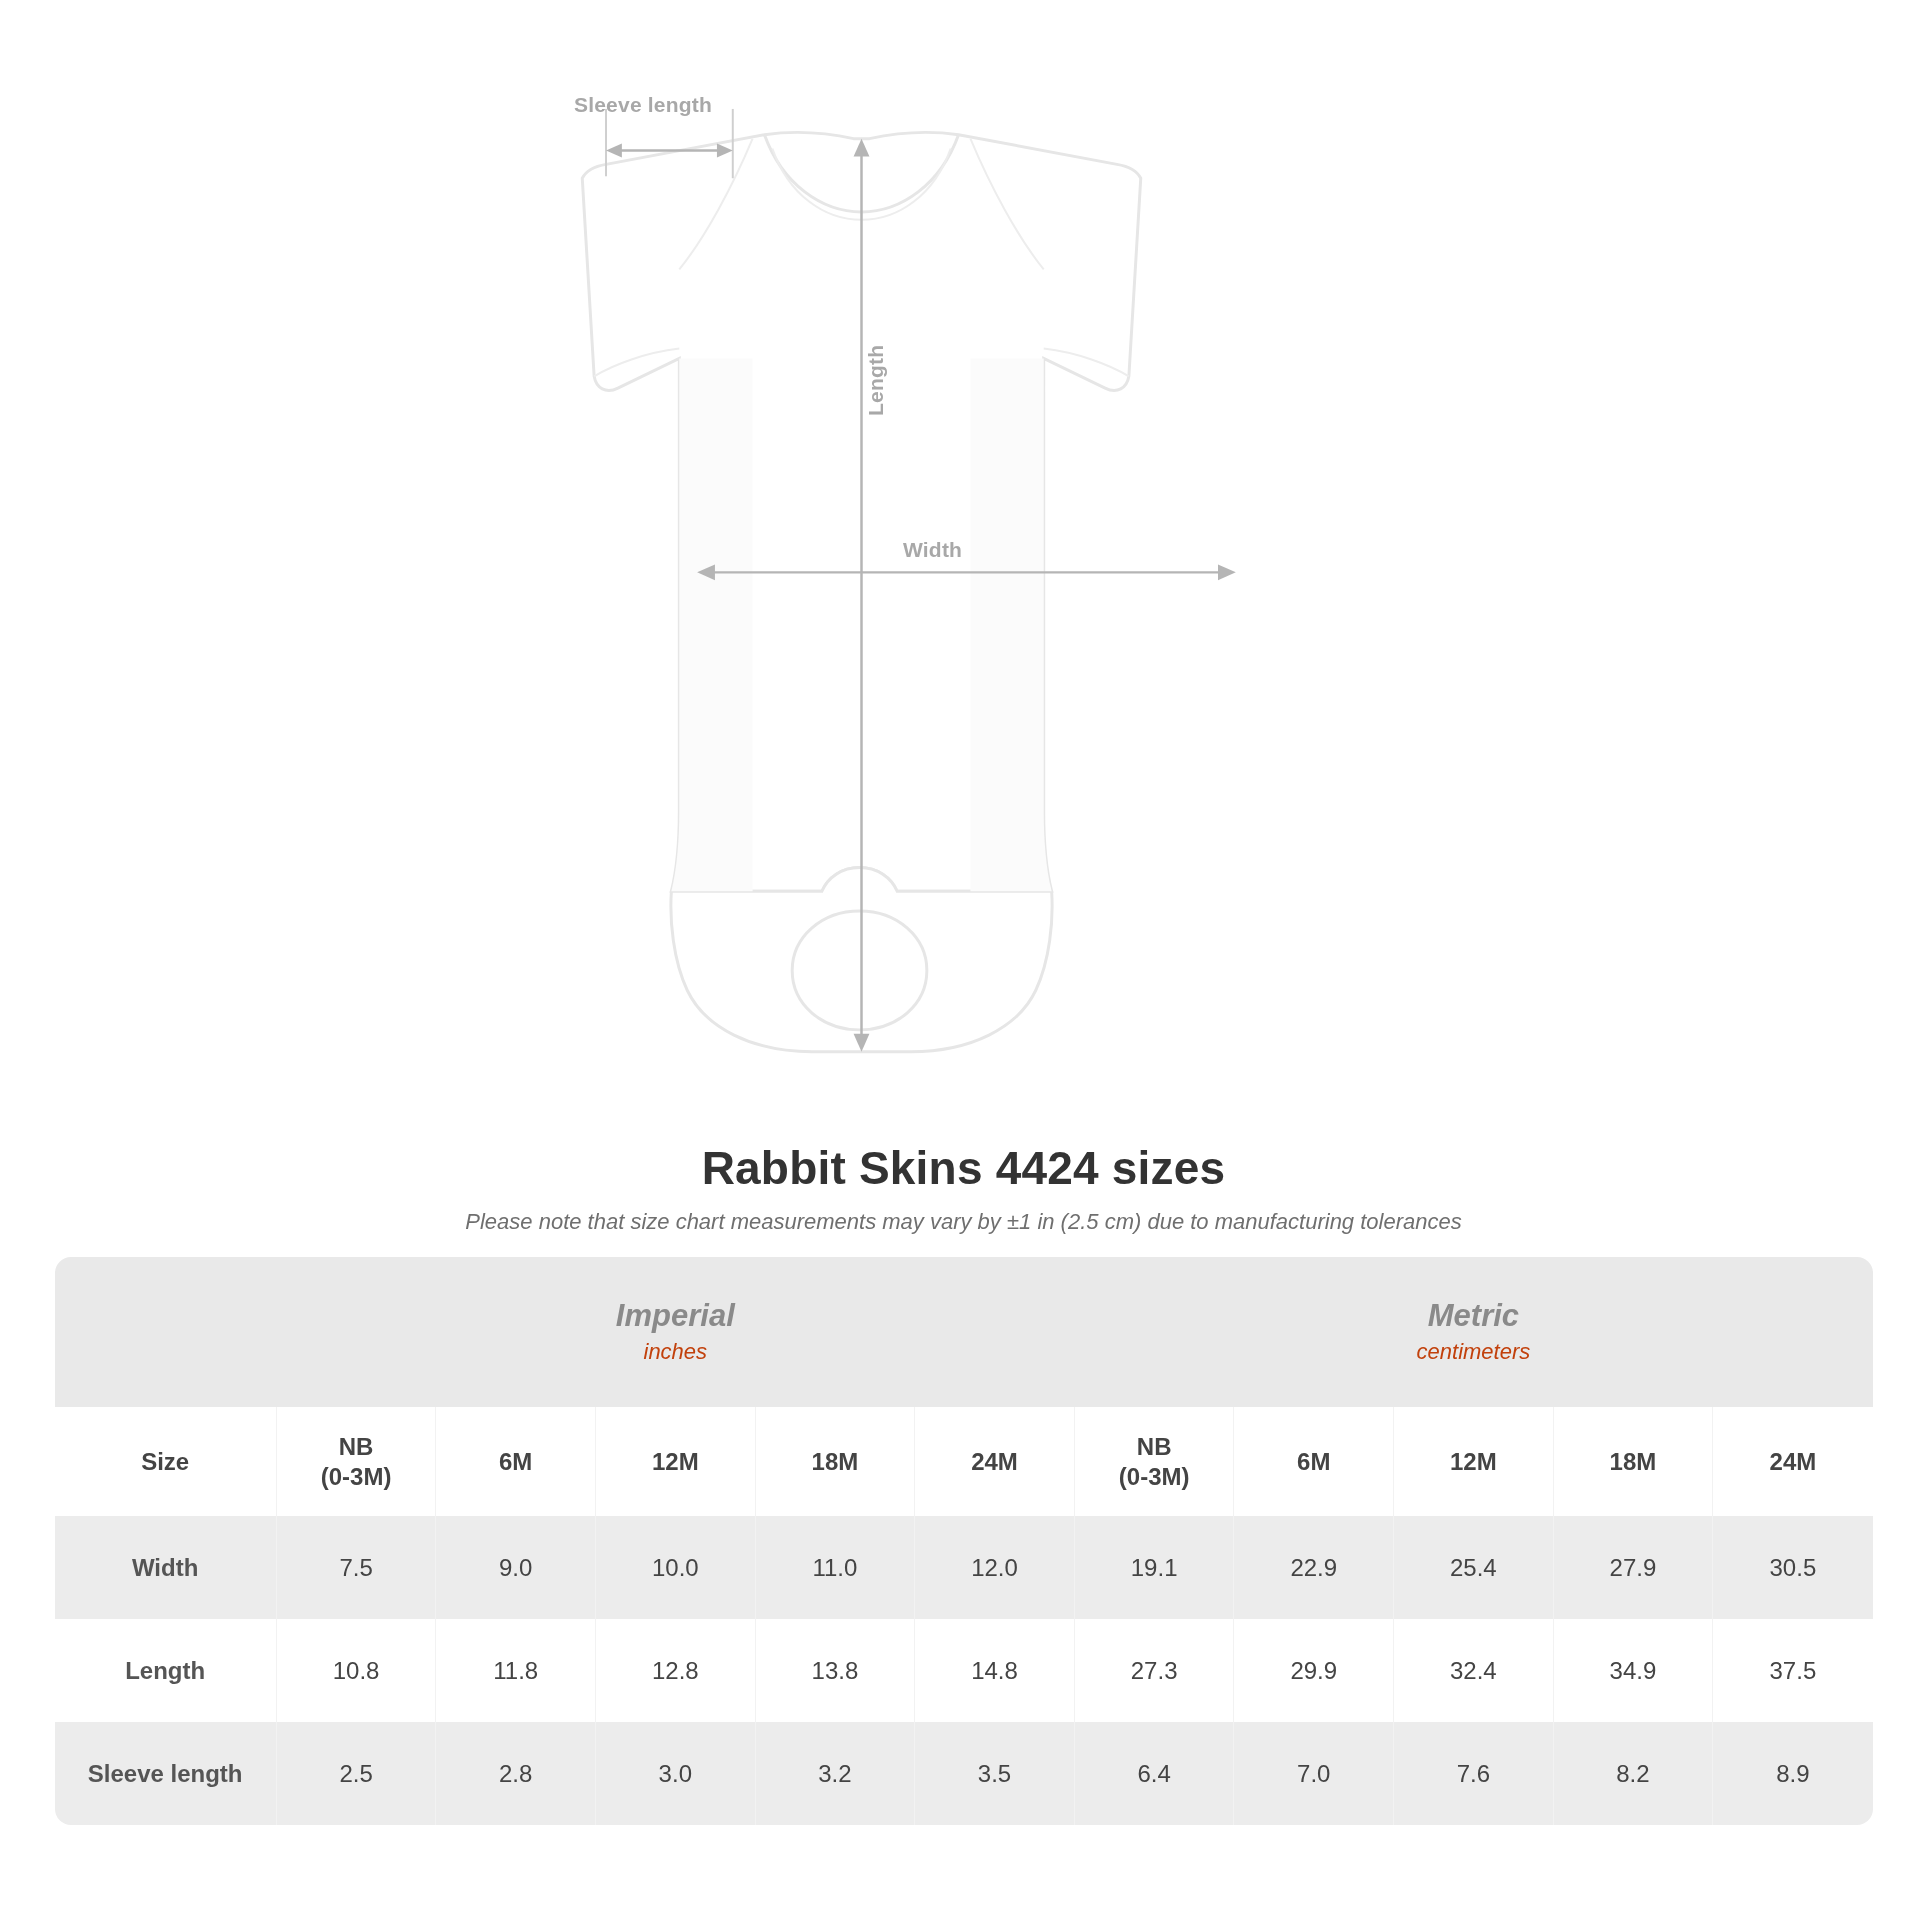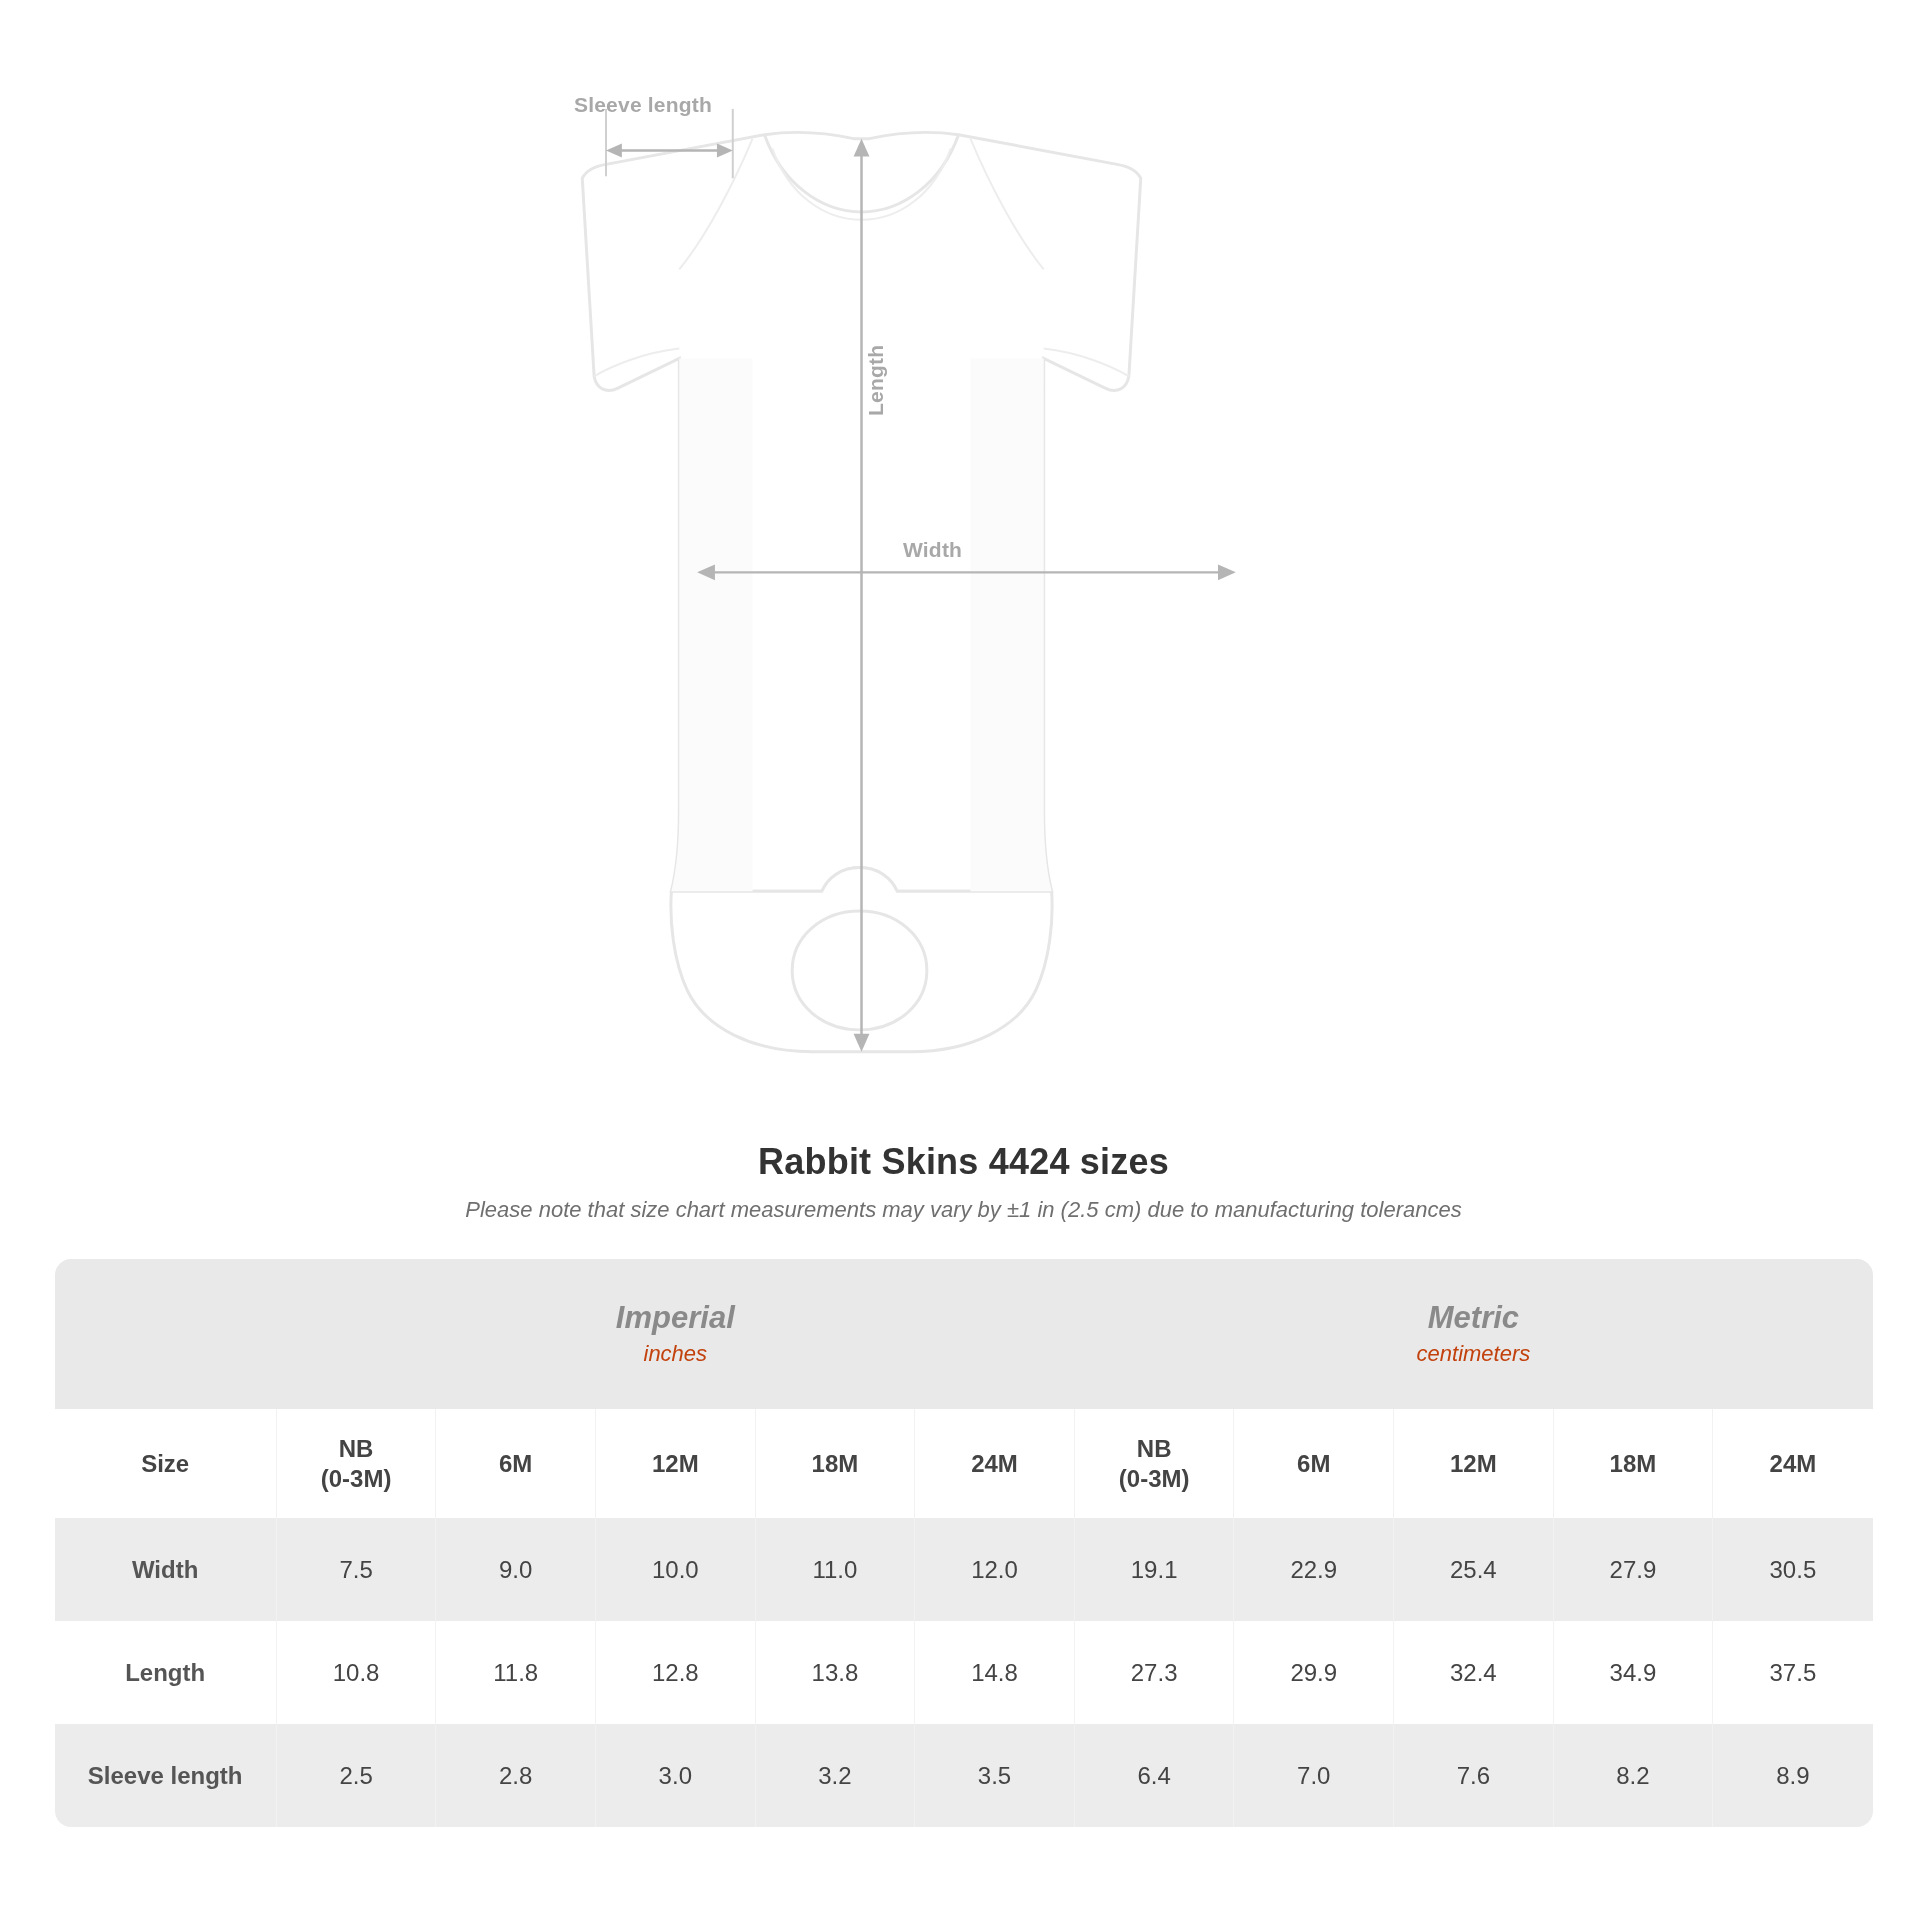--- a/index.html
+++ b/index.html
@@ -53,31 +53,31 @@
     transform: rotate(-90deg);
     transform-origin: left top;
   }
 
   
   .title-block {
     text-align: center;
     margin-top: 22px;
   }
   .chart-title {
-    font-size: 36px;
+    font-size: 46px;
     font-weight: bold;
     color: #333333;
     margin: 0 0 14px 0;
     letter-spacing: 0.2px;
   }
   .chart-note {
     font-size: 22px;
     font-style: italic;
     color: #6f6f6f;
-    margin: 14px;
+    margin: 0;
   }
 
   
   .table-wrap {
     width: 1818px;
     margin-top: 22px;
   }
   table.size-table {
     width: 100%;
     border-collapse: collapse;

